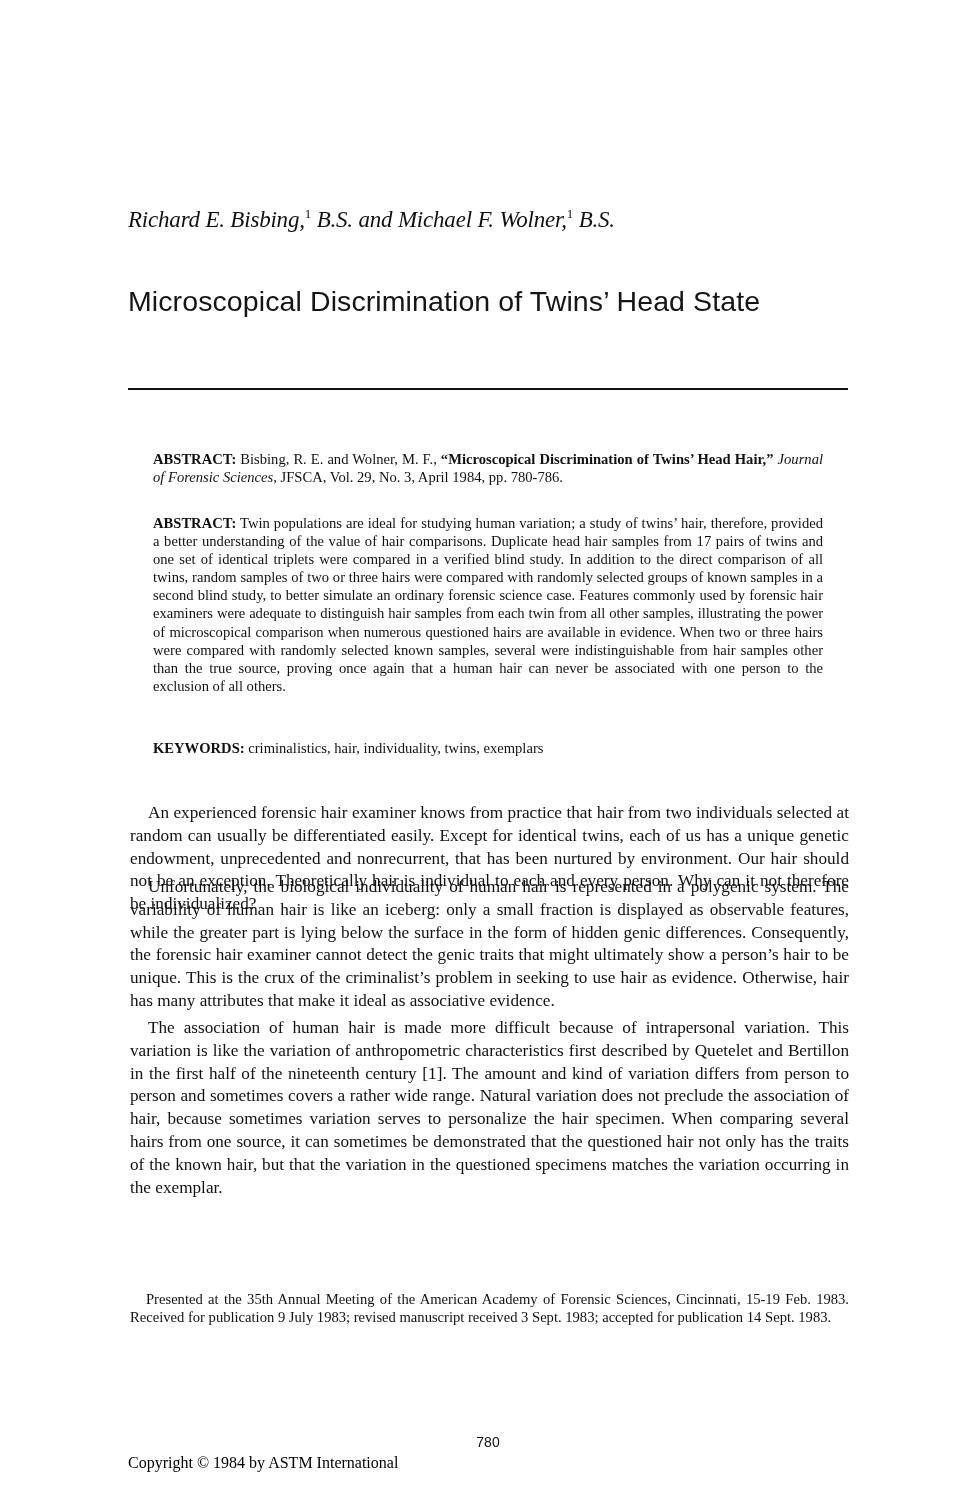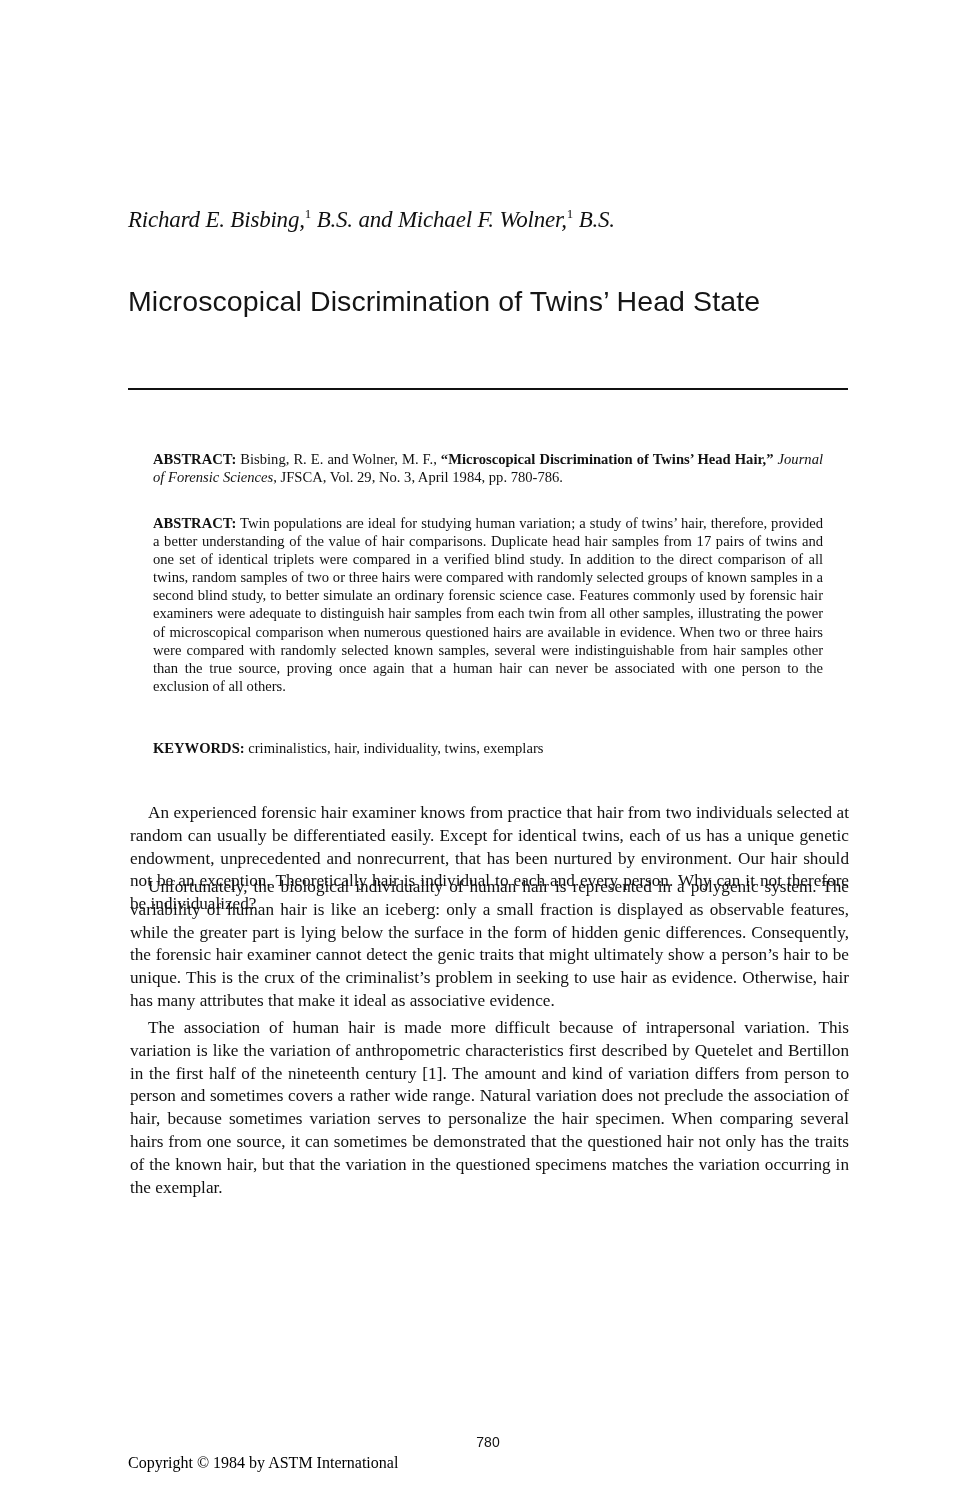--- a/index.html
+++ b/index.html
@@ -77,17 +77,18 @@
     <p>An experienced forensic hair examiner knows from practice that hair from two individuals selected at random can usually be differentiated easily. Except for identical twins, each of us has a unique genetic endowment, unprecedented and nonrecurrent, that has been nurtured by environment. Our hair should not be an exception. Theoretically hair is individual to each and every person. Why can it not therefore be individualized?</p>
   </div>
 <div class="body-text p2 serif">
     <p>Unfortunately, the biological individuality of human hair is represented in a polygenic system. The variability of human hair is like an iceberg: only a small fraction is displayed as observable features, while the greater part is lying below the surface in the form of hidden genic differences. Consequently, the forensic hair examiner cannot detect the genic traits that might ultimately show a person’s hair to be unique. This is the crux of the criminalist’s problem in seeking to use hair as evidence. Otherwise, hair has many attributes that make it ideal as associative evidence.</p>
   </div>
 <div class="body-text p3 serif">
     <p>The association of human hair is made more difficult because of intrapersonal variation. This variation is like the variation of anthropometric characteristics first described by Quetelet and Bertillon in the first half of the nineteenth century [1]. The amount and kind of variation differs from person to person and sometimes covers a rather wide range. Natural variation does not preclude the association of hair, because sometimes variation serves to personalize the hair specimen. When comparing several hairs from one source, it can sometimes be demonstrated that the questioned hair not only has the traits of the known hair, but that the variation in the questioned specimens matches the variation occurring in the exemplar.</p>
   </div>
 
 <div class="footnotes serif">
+  <p>Presented at the 35th Annual Meeting of the American Academy of Forensic Sciences, Cincinnati, 15-19 Feb. 1983. Received for publication 9 July 1983; revised manuscript received 3 Sept. 1983; accepted for publication 14 Sept. 1983.</p>
 </div>
 
 <div class="page-number sans">780</div>
 
 <div class="copyright serif">Copyright © 1984 by ASTM International</div>
 
 </body></html>

